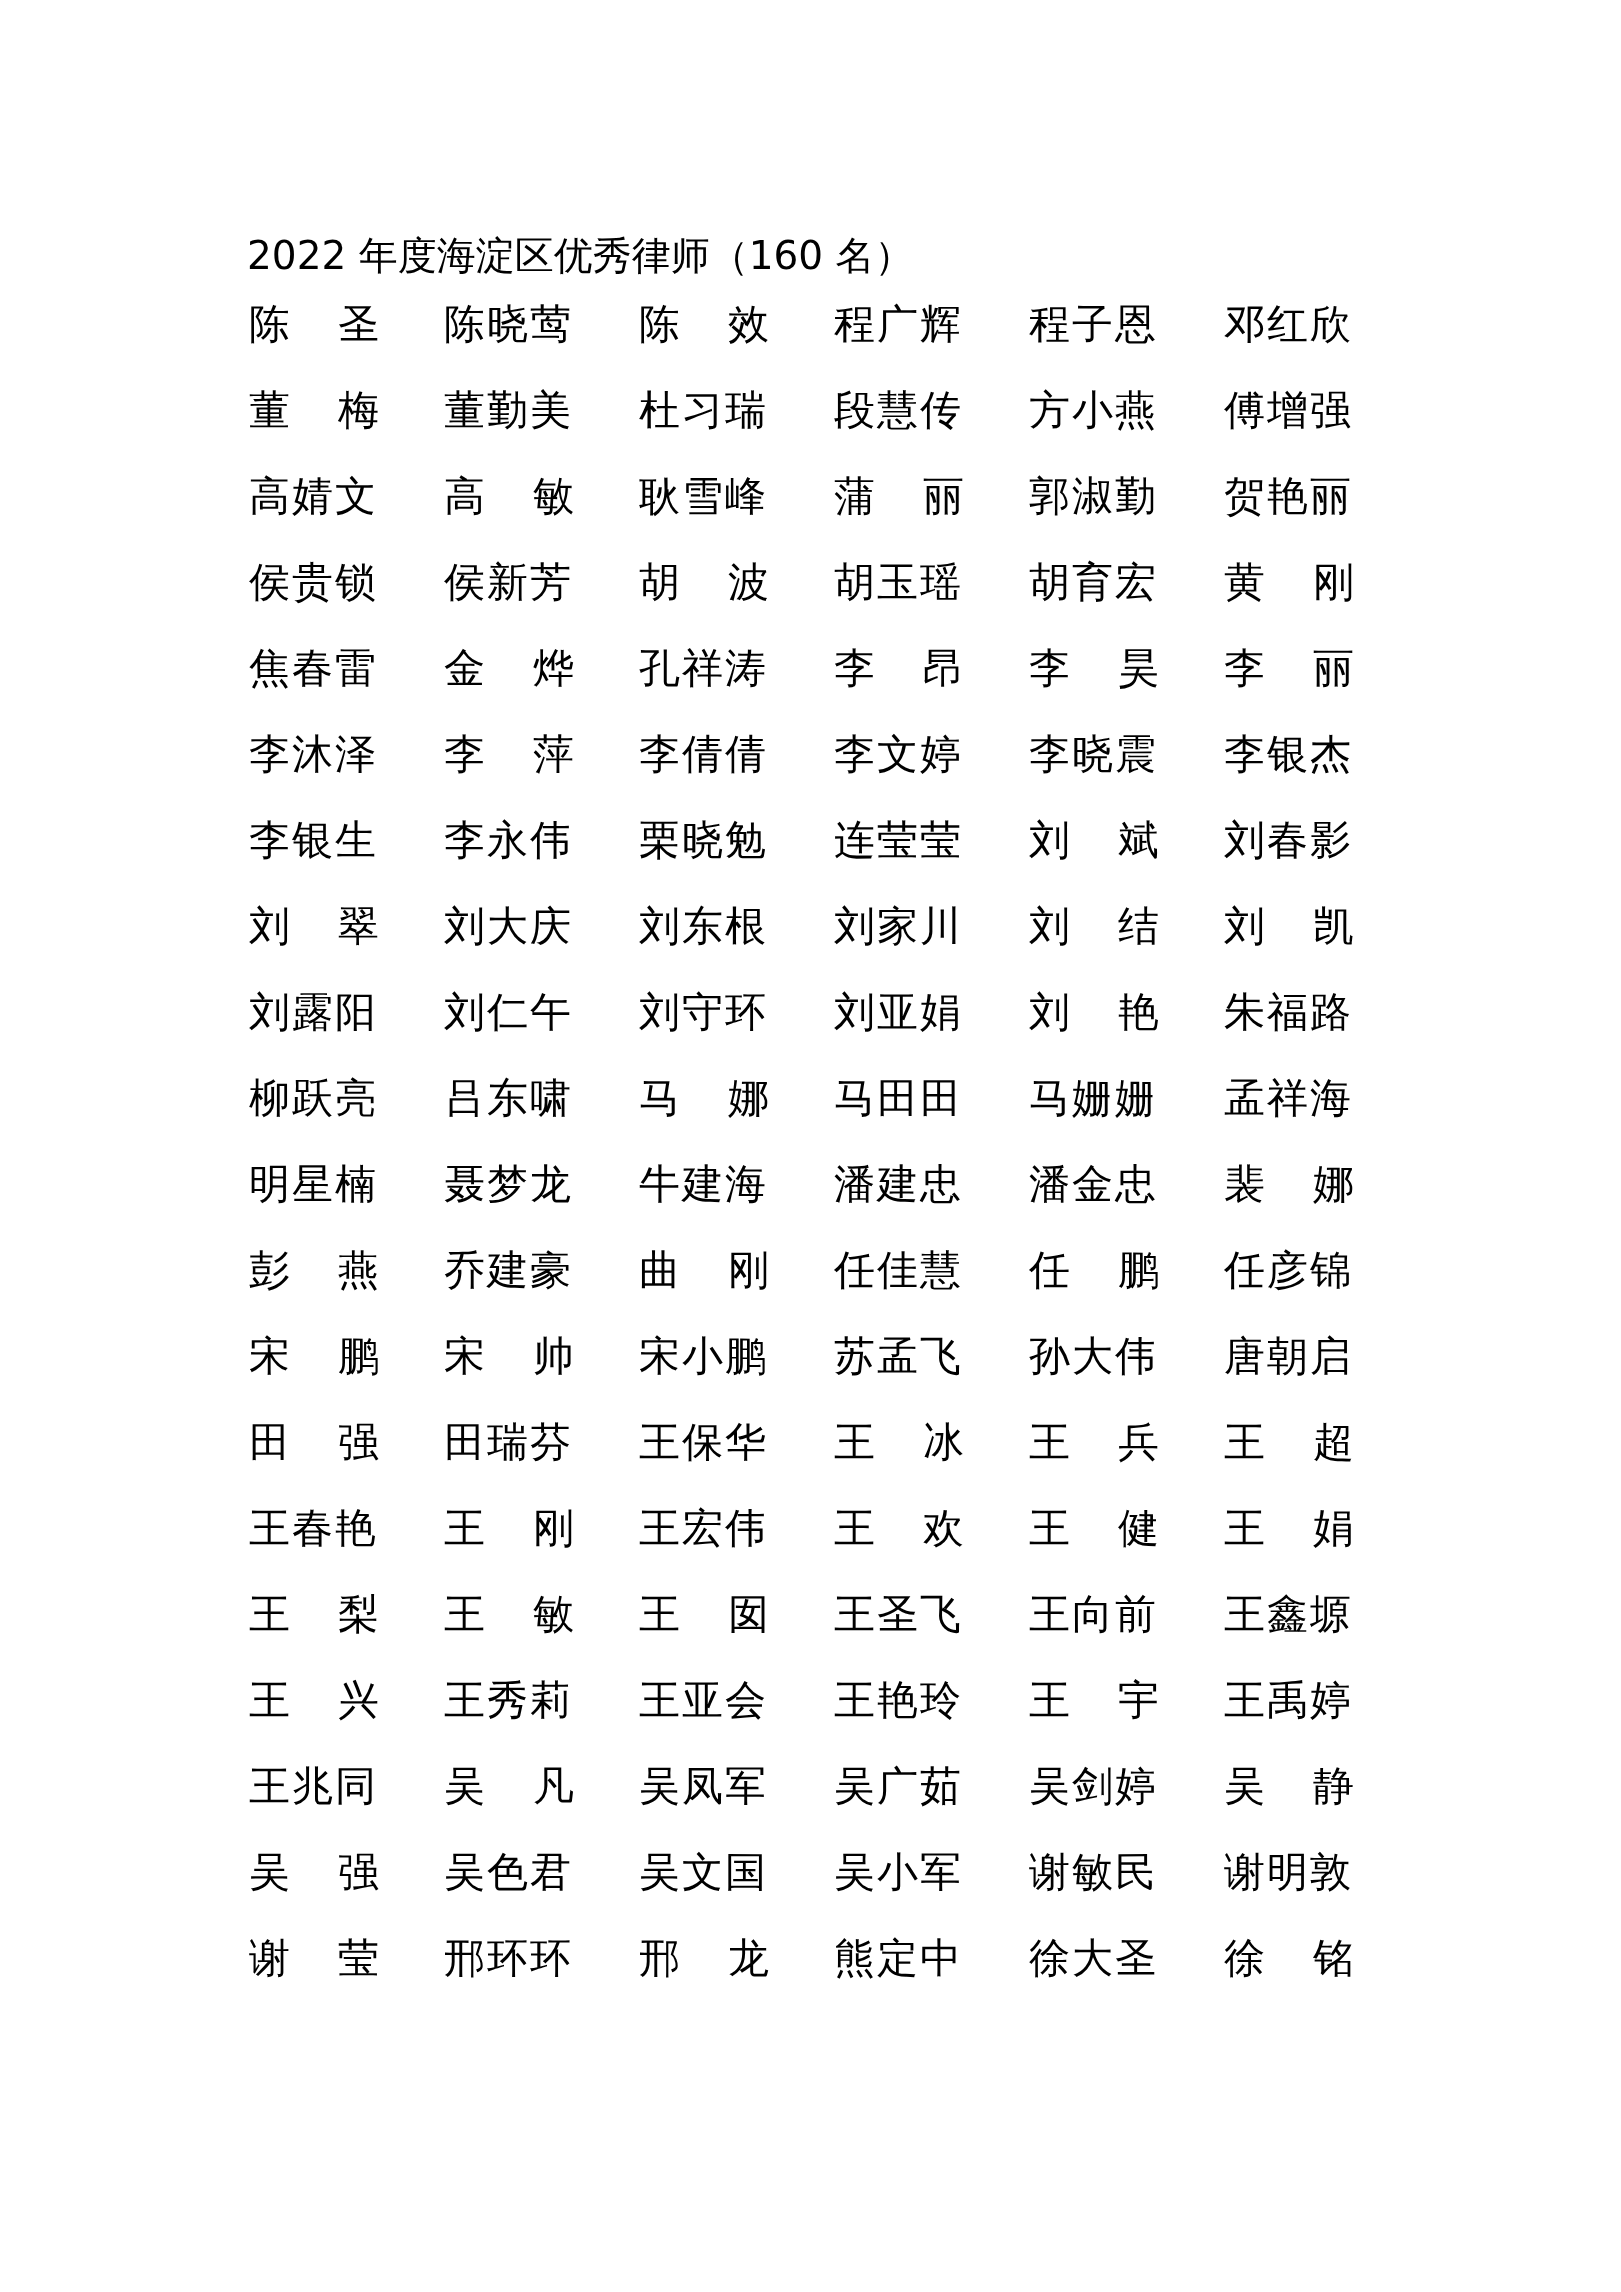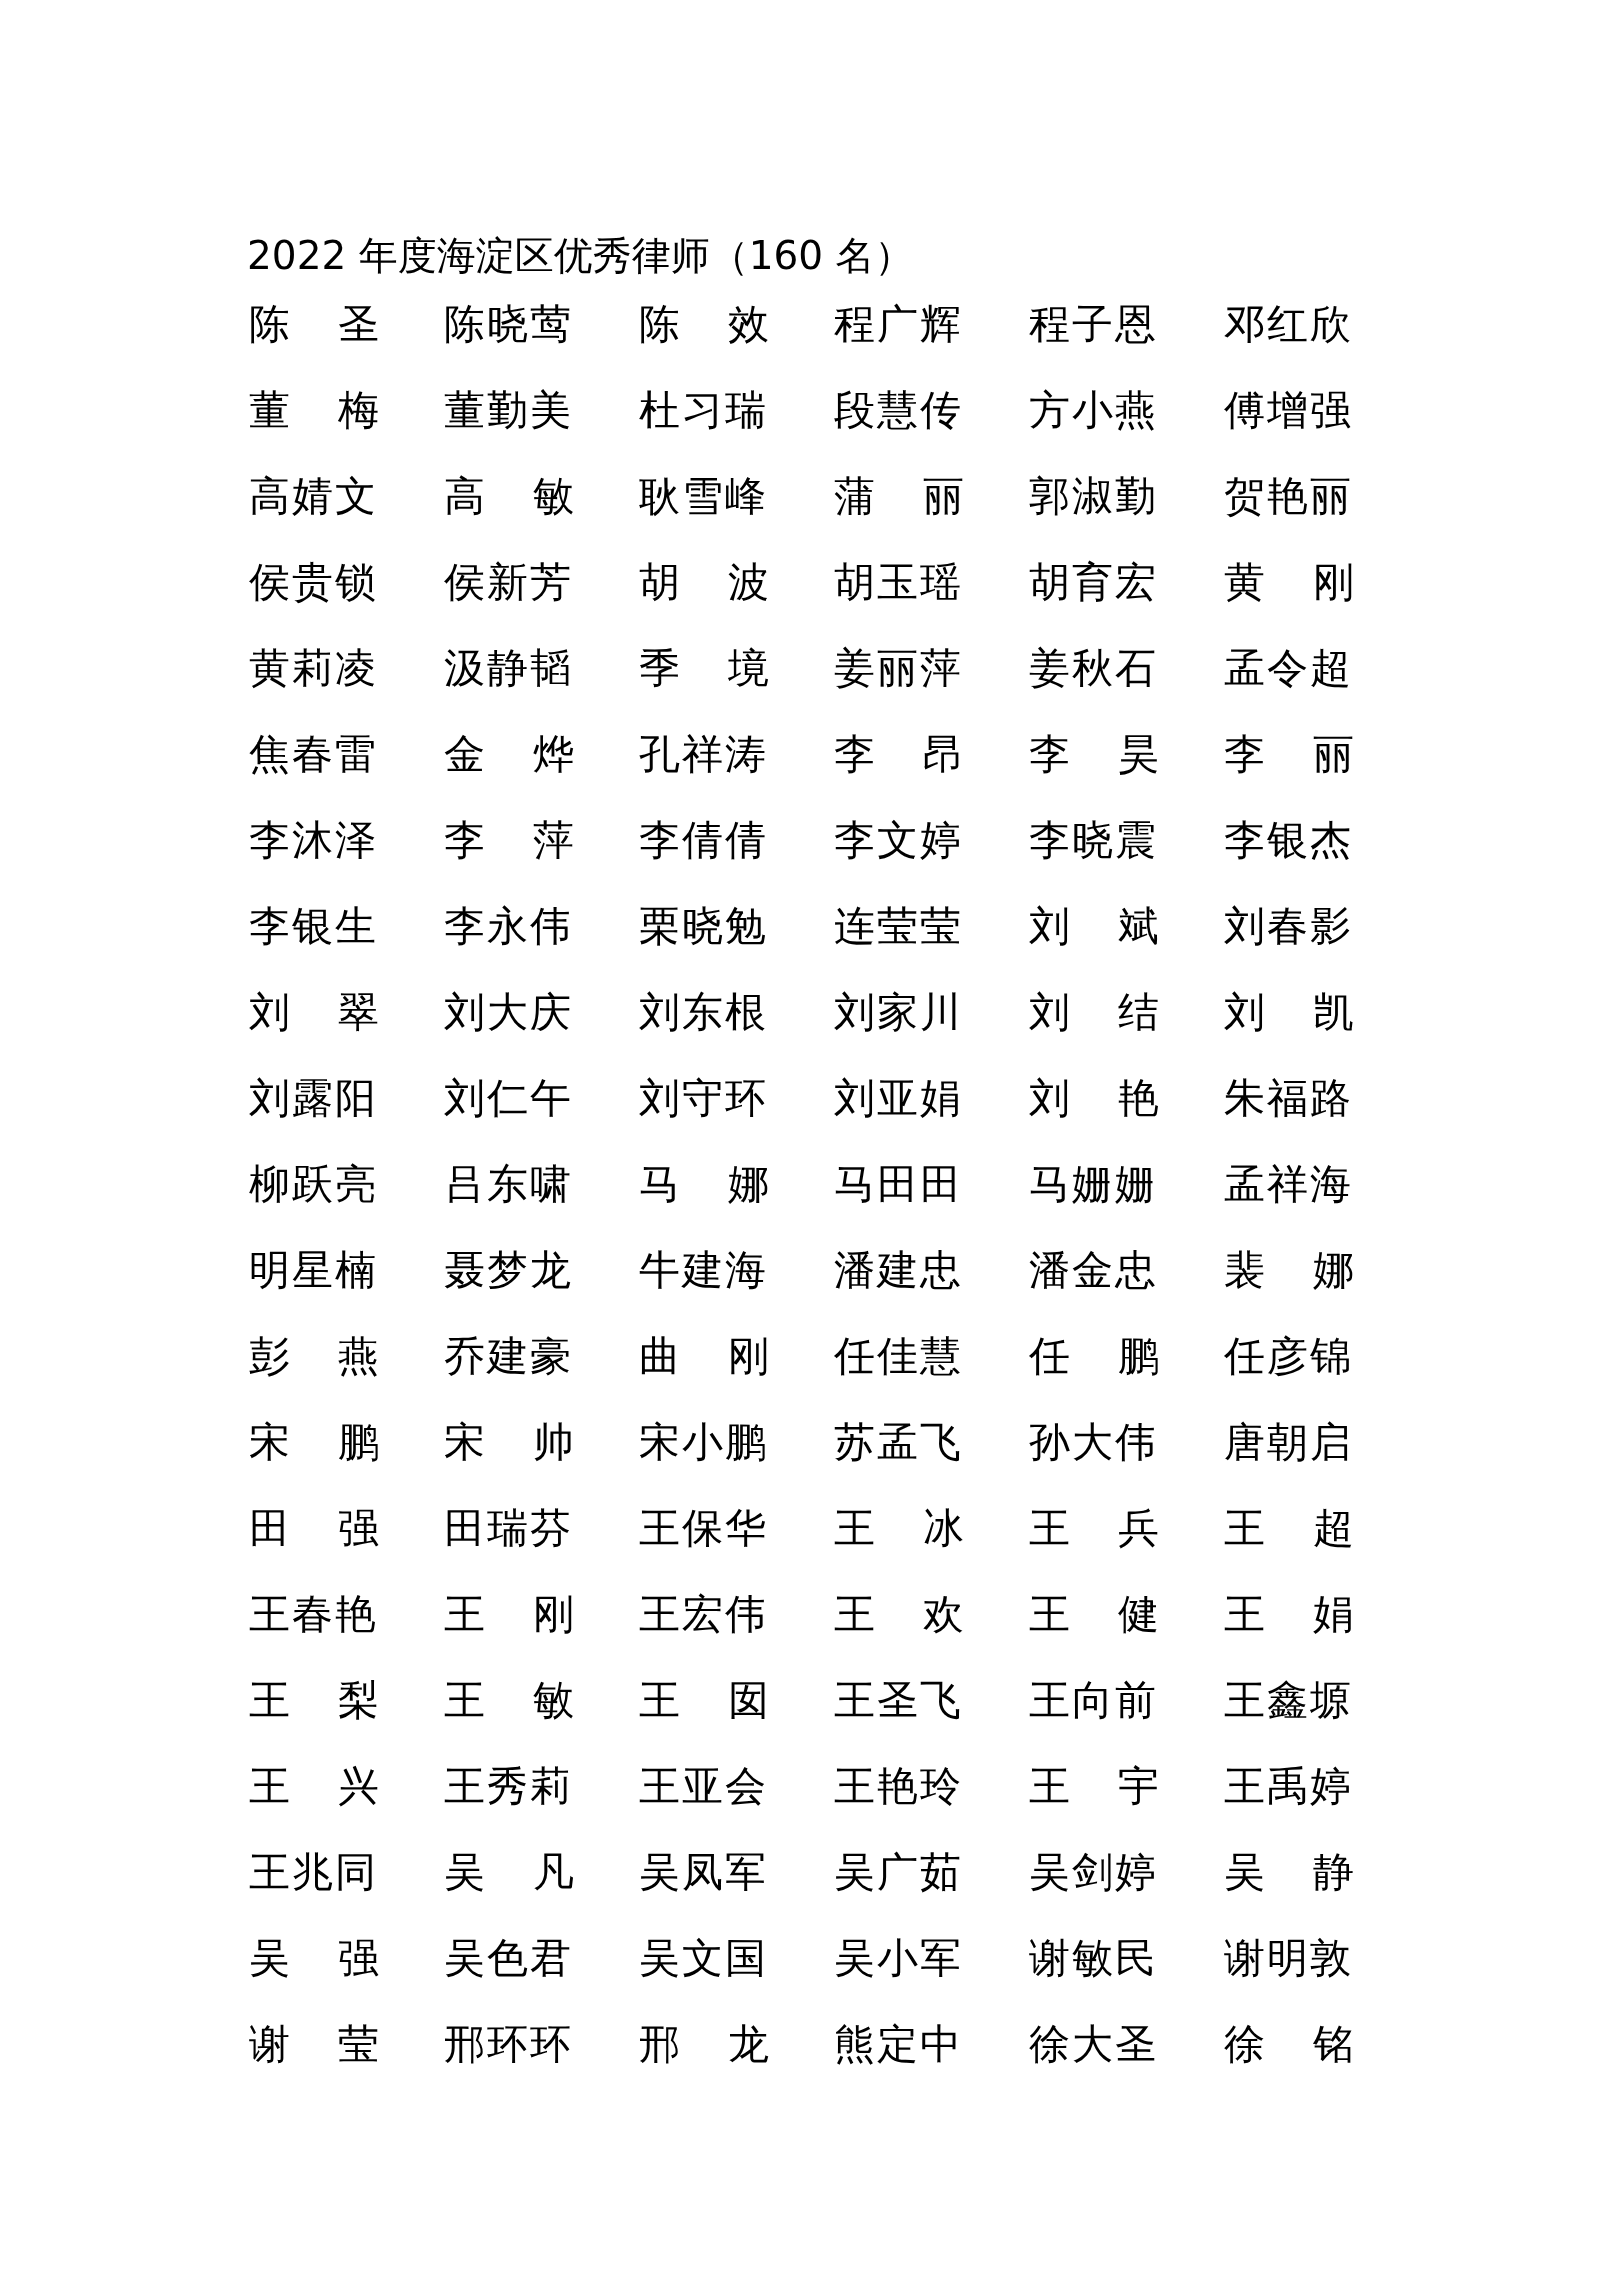--- a/index.html
+++ b/index.html
@@ -66,31 +66,20 @@
         <span>波</span>
       </div>
       <div class="name three">胡玉瑶</div>
       <div class="name three">胡育宏</div>
       <div class="name two">
         <span>黄</span>
         <span>刚</span>
       </div>
     </div>
     <div class="row">
-      <div class="name three">黄莉凌</div>
-      <div class="name three">汲静韬</div>
-      <div class="name two">
-        <span>季</span>
-        <span>境</span>
-      </div>
-      <div class="name three">姜丽萍</div>
-      <div class="name three">姜秋石</div>
-      <div class="name three">孟令超</div>
-    </div>
-    <div class="row">
       <div class="name three">焦春雷</div>
       <div class="name two">
         <span>金</span>
         <span>烨</span>
       </div>
       <div class="name three">孔祥涛</div>
       <div class="name two">
         <span>李</span>
         <span>昂</span>
       </div>

